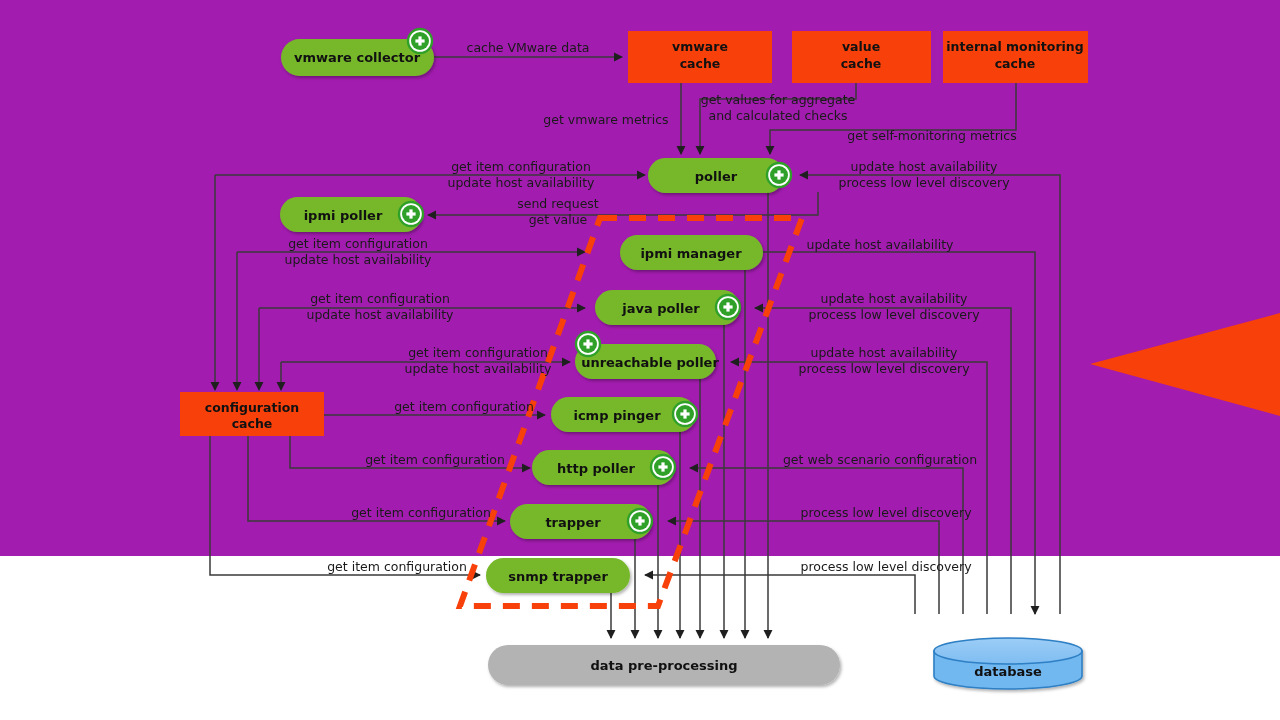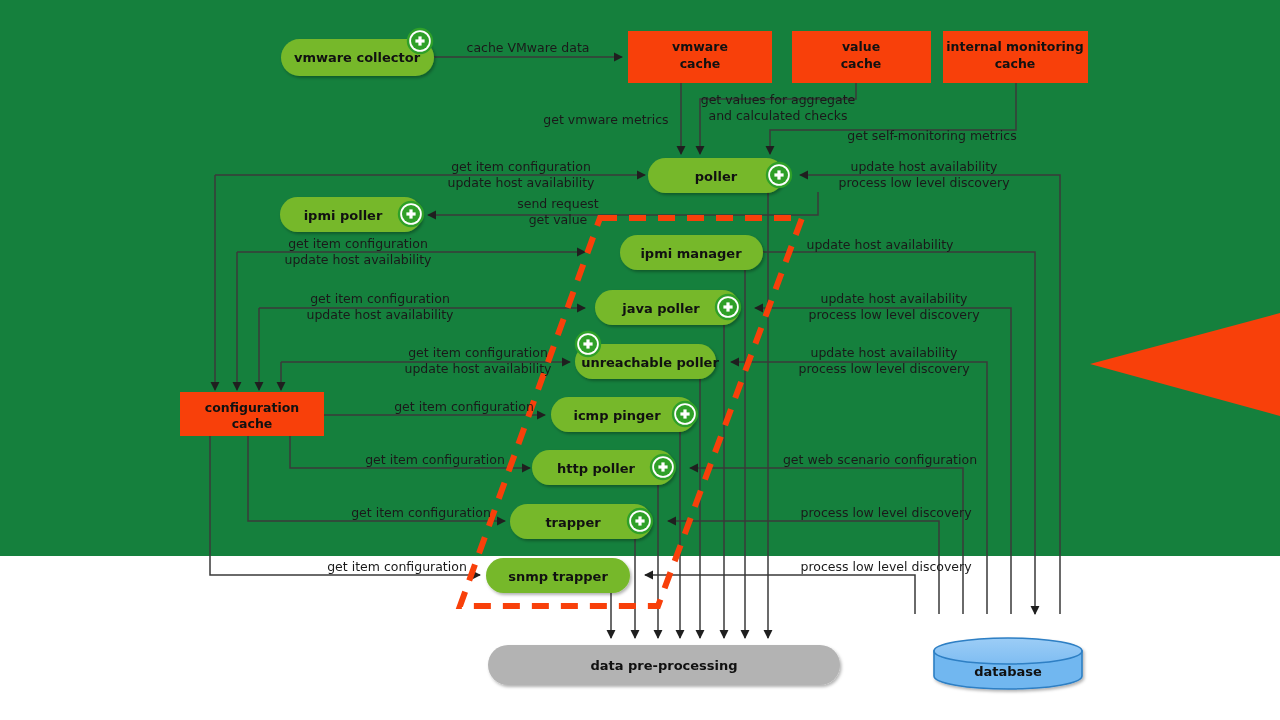--- a/index.html
+++ b/index.html
@@ -1,21 +1,21 @@
 <!DOCTYPE html>
 <html><head>
 <meta charset="utf-8">
 <title>Zabbix server architecture diagram</title>
 <style>
   html,body{margin:0;padding:0;background:#ffffff;}
   body{
     width:1280px;height:720px;overflow:hidden;
     font-family:"DejaVu Sans","Liberation Sans",sans-serif;
   }
-  #stage{position:relative;width:1280px;height:556px;background:#15803d;}
+  #stage{position:relative;width:1280px;height:556px;background:#a21caf;}
   #stage svg{position:absolute;left:0;top:0;width:1280px;height:720px;}
   .lbl-edge{font-family:"DejaVu Sans","Liberation Sans",sans-serif;font-size:12.5px;fill:#1a1a1a;}
   .node-txt{font-family:"DejaVu Sans","Liberation Sans",sans-serif;font-size:13px;font-weight:bold;fill:#111111;}
   .node-txt-box{font-family:"DejaVu Sans","Liberation Sans",sans-serif;font-size:12.5px;font-weight:bold;fill:#111111;}
 </style>
 </head>
 <body>
 
 <div id="stage">
   <svg viewBox="0 0 1280 720" xmlns="http://www.w3.org/2000/svg">

